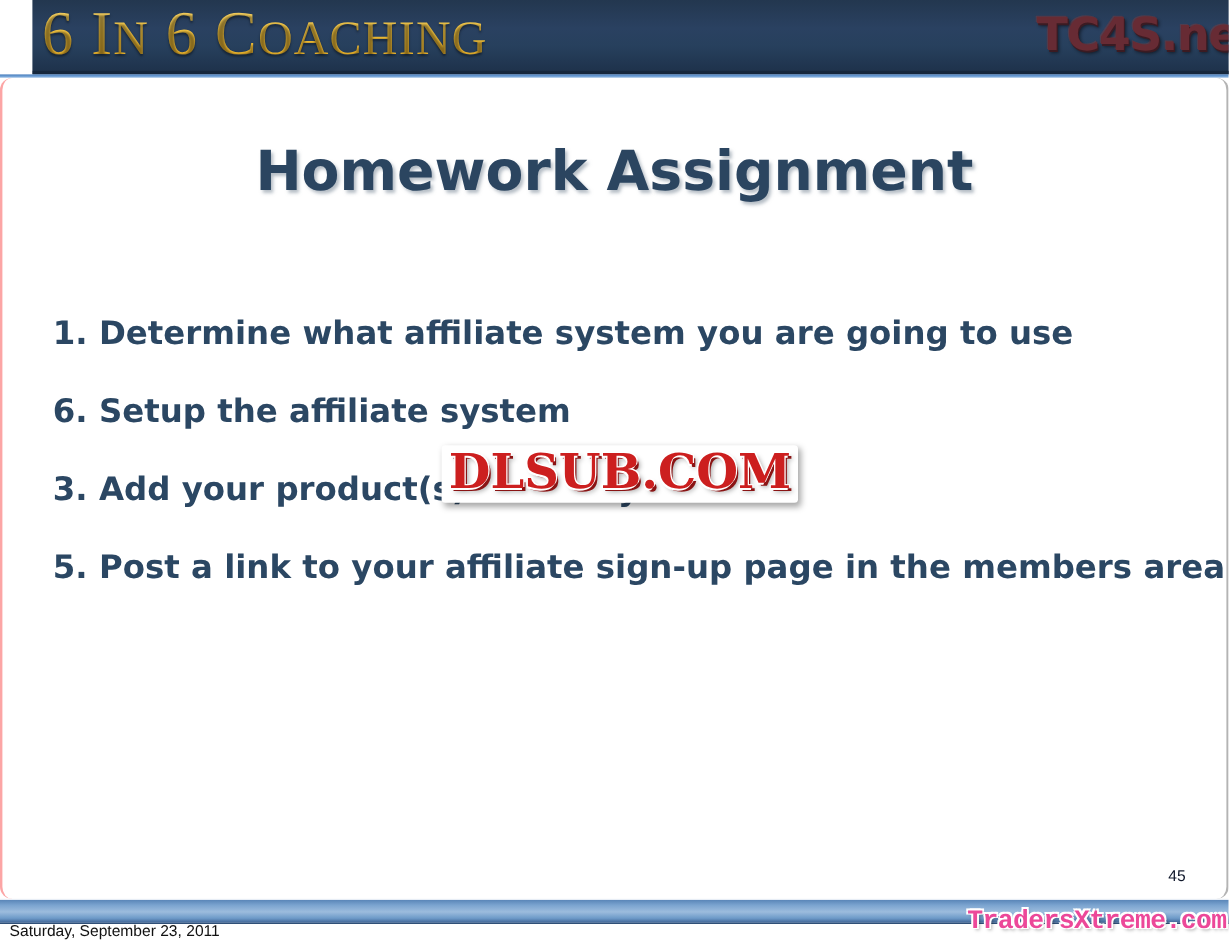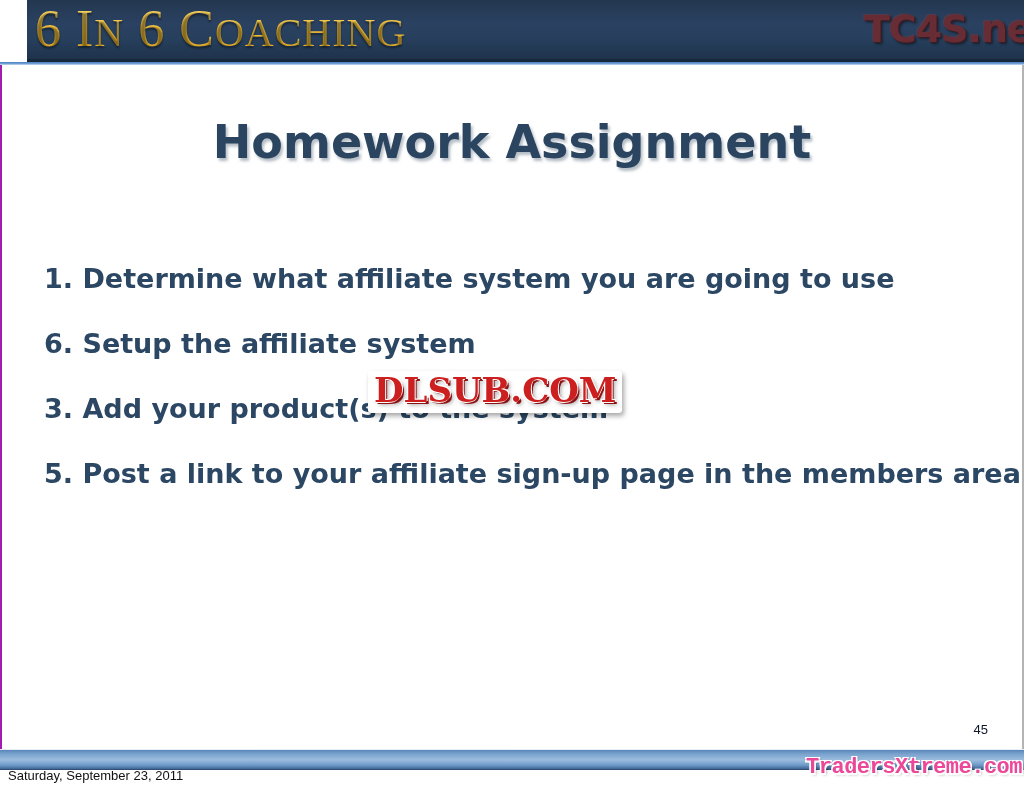--- a/index.html
+++ b/index.html
@@ -87,23 +87,24 @@
   }
 
   
   #slide-body {
     position: absolute;
     left: 0;
     top: 65px;
     width: 1024px;
     height: 684px;
     background: #ffffff;
-    border-left: 2px solid #a21caf;
+    border-left: 2px solid #fca5a5;
     border-right: 2px solid #b4b4b4;
     box-sizing: border-box;
+    border-radius: 10px;
   }
 
   #slide-title {
     position: absolute;
     left: 0;
     top: 50px;
     width: 100%;
     text-align: center;
     font-family: "DejaVu Sans", sans-serif;
     font-size: 46px;
@@ -131,21 +132,21 @@
     margin: 0 0 38px 0;
     white-space: nowrap;
   }
 
   
   #watermark {
     position: absolute;
     left: 368px;
     top: 371px;
     font-family: "DejaVu Serif", "Liberation Serif", serif;
-    font-size: 34px;
+    font-size: 40px;
     font-weight: 700;
     letter-spacing: 0px;
     color: #cc1f1f;
     padding: 2px 6px 4px 6px;
     background: #ffffff;
     border-radius: 3px;
     text-shadow:
       -1px -1px 0 #ffffff,
        1px -1px 0 #ffffff,
       -1px  1px 0 #ffffff,

